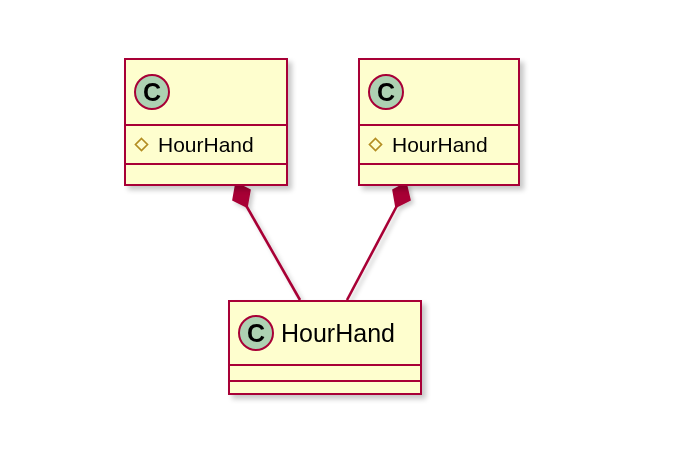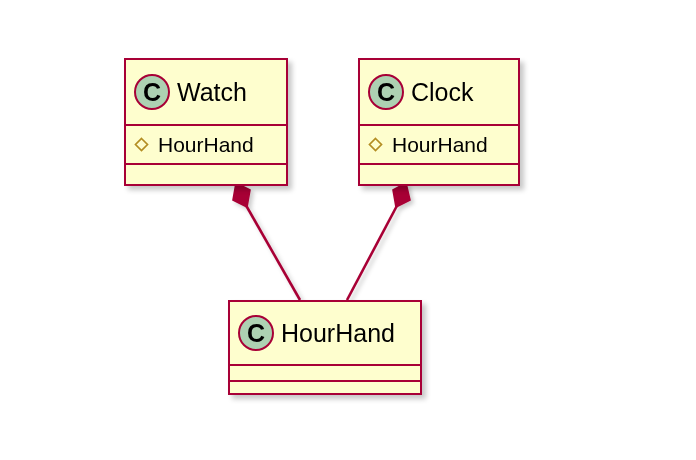--- a/index.html
+++ b/index.html
@@ -134,42 +134,40 @@
       <polygon points="406,183 393,190 396,207 410,200" fill="#A80036" stroke="#A80036" stroke-width="1.6"></polygon>
     </g>
   </svg>
 
   <div class="class-box" style="left:124px; top:58px; width:164px; height:128px;">
 
     <div class="compartment title-compartment" style="height:64px;">
       <div class="class-icon">
         <span>C</span>
       </div>
-      <div class="class-name">Watch</div>
     </div>
 
     <div class="compartment member-row" style="height:39px;">
       <span class="member-visibility">
         <svg viewBox="0 0 15 15" width="15" height="15">
           <polygon points="7.5,1.5 13.5,7.5 7.5,13.5 1.5,7.5" fill="none" stroke="#B38D22" stroke-width="1.7"></polygon>
         </svg>
       </span>
       <span class="member-name">HourHand</span>
     </div>
 
     <div class="compartment empty-compartment" style="height:21px;"></div>
   </div>
 
   <div class="class-box" style="left:358px; top:58px; width:162px; height:128px;">
 
     <div class="compartment title-compartment" style="height:64px;">
       <div class="class-icon">
         <span>C</span>
       </div>
-      <div class="class-name">Clock</div>
     </div>
 
     <div class="compartment member-row" style="height:39px;">
       <span class="member-visibility">
         <svg viewBox="0 0 15 15" width="15" height="15">
           <polygon points="7.5,1.5 13.5,7.5 7.5,13.5 1.5,7.5" fill="none" stroke="#B38D22" stroke-width="1.7"></polygon>
         </svg>
       </span>
       <span class="member-name">HourHand</span>
     </div>

